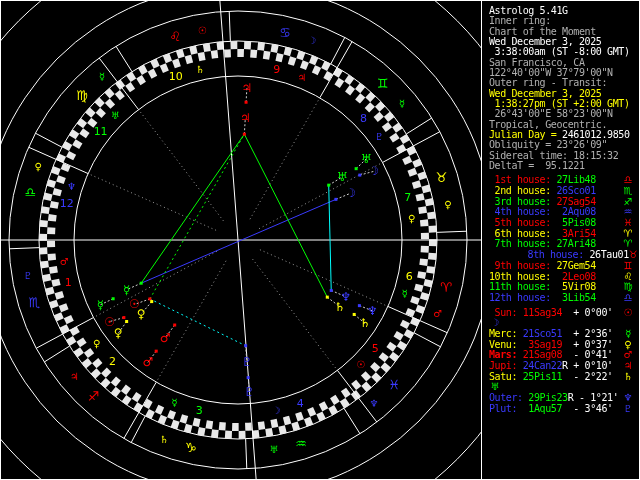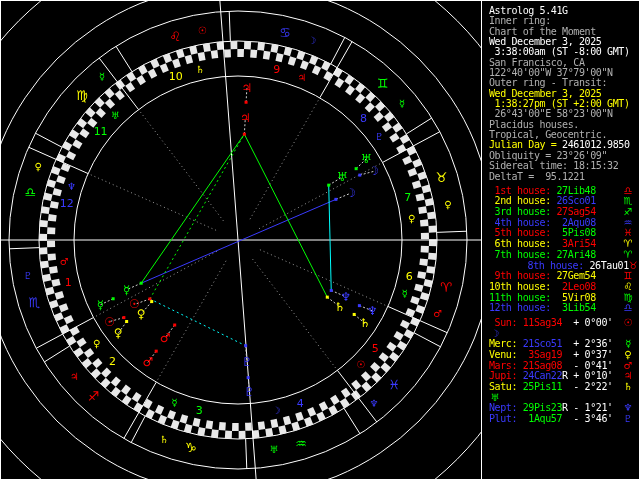--- a/index.html
+++ b/index.html
@@ -364,21 +364,20 @@
         <div class="line"><span style="color: rgb(176, 176, 176);">Inner ring:</span></div>
         <div class="line"><span style="color: rgb(176, 176, 176);">Chart of the Moment</span></div>
         <div class="line"><span style="color: rgb(255, 255, 255);">Wed December 3, 2025</span></div>
         <div class="line"><span style="color: rgb(255, 255, 255);"> 3:38:00am (ST -8:00 GMT)</span></div>
         <div class="line"><span style="color: rgb(176, 176, 176);">San Francisco, CA</span></div>
         <div class="line"><span style="color: rgb(176, 176, 176);">122°40'00"W 37°79'00"N</span></div>
         <div class="line"><span style="color: rgb(176, 176, 176);">Outer ring - Transit:</span></div>
         <div class="line"><span style="color: rgb(255, 255, 0);">Wed December 3, 2025</span></div>
         <div class="line"><span style="color: rgb(255, 255, 0);"> 1:38:27pm (ST +2:00 GMT)</span></div>
         <div class="line"><span style="color: rgb(176, 176, 176);"> 26°43'00"E 58°23'00"N</span></div>
-        <div class="line"><span style="color: rgb(176, 176, 176);">Placidus houses.</span></div>
         <div class="line"><span style="color: rgb(176, 176, 176);">Tropical, Geocentric.</span></div>
         <div class="line"><span style="color: rgb(255, 255, 0);">Julian Day = </span><span style="color: rgb(255, 255, 255);">2461012.9850</span></div>
         <div class="line"><span style="color: rgb(176, 176, 176);">Obliquity = 23°26'09"</span></div>
         <div class="line"><span style="color: rgb(176, 176, 176);">Sidereal time: 18:15:32</span></div>
         <div class="line"><span style="color: rgb(176, 176, 176);">DeltaT =  95.1221</span></div>
       </div>
     <div id="houses">
         <div class="row">
           <span class="t"><span style="color: rgb(255, 0, 0);"> 1st house: </span><span style="color: rgb(0, 255, 0);">27Lib48</span></span>
           <span class="g" style="color: rgb(255, 0, 0);">♎</span>
@@ -438,36 +437,36 @@
         </div>
         <div class="row">
           <span class="t"><span style="color: rgb(255, 255, 0);">Merc: </span><span style="color: rgb(58, 58, 255);">21Sco51</span><span style="color: rgb(255, 255, 255);">  </span><span style="color: rgb(255, 255, 255);">+ 2°36'</span></span>
           <span class="g" style="color: rgb(0, 255, 0);">☿</span>
         </div>
         <div class="row">
           <span class="t"><span style="color: rgb(255, 255, 0);">Venu: </span><span style="color: rgb(255, 0, 0);"> 3Sag19</span><span style="color: rgb(255, 255, 255);">  </span><span style="color: rgb(255, 255, 255);">+ 0°37'</span></span>
           <span class="g" style="color: rgb(255, 255, 0);">♀</span>
         </div>
         <div class="row">
-          <span class="t"><span style="color: rgb(255, 0, 0);">Mars: </span><span style="color: rgb(255, 0, 0);">21Sag08</span><span style="color: rgb(255, 255, 255);">  </span><span style="color: rgb(255, 255, 255);">- 0°41'</span></span>
+          <span class="t"><span style="color: rgb(255, 0, 0); font-weight: bold;">Mars: </span><span style="color: rgb(255, 0, 0);">21Sag08</span><span style="color: rgb(255, 255, 255);">  </span><span style="color: rgb(255, 255, 255);">- 0°41'</span></span>
           <span class="g" style="color: rgb(255, 0, 0);">♂</span>
         </div>
         <div class="row">
           <span class="t"><span style="color: rgb(255, 0, 0);">Jupi: </span><span style="color: rgb(58, 58, 255);">24Can22</span><span style="color: rgb(255, 255, 255);">R </span><span style="color: rgb(255, 255, 255); text-align: center;">+ 0°10'</span></span>
           <span class="g" style="color: rgb(255, 0, 0);">♃</span>
         </div>
         <div class="row">
           <span class="t"><span style="color: rgb(255, 255, 0);">Satu: </span><span style="color: rgb(0, 255, 0);">25Pis11</span><span style="color: rgb(255, 255, 255);">  </span><span style="color: rgb(255, 255, 255);">- 2°22'</span></span>
           <span class="g" style="color: rgb(255, 255, 0);">♄</span>
         </div>
         <div class="row">
           <span class="g" style="color: rgb(0, 255, 0);">♅</span>
         </div>
         <div class="row">
-          <span class="t"><span style="color: rgb(58, 58, 255);">Nept: </span><span style="color: rgb(0, 255, 0);">29Pis23</span><span style="color: rgb(255, 255, 255);">R </span><span style="color: rgb(255, 255, 255);">- 1°21'</span></span>
+          <span class="t"><span style="color: rgb(58, 58, 255);">Outer: </span><span style="color: rgb(0, 255, 0);">29Pis23</span><span style="color: rgb(255, 255, 255);">R </span><span style="color: rgb(255, 255, 255);">- 1°21'</span></span>
           <span class="g" style="color: rgb(58, 58, 255);">♆</span>
         </div>
         <div class="row">
           <span class="t"><span style="color: rgb(58, 58, 255);">Plut: </span><span style="color: rgb(0, 255, 0);"> 1Aqu57</span><span style="color: rgb(255, 255, 255);">  </span><span style="color: rgb(255, 255, 255);">- 3°46'</span></span>
           <span class="g" style="color: rgb(58, 58, 255);">♇</span>
         </div>
       </div>
   </div>
 </div>
 

